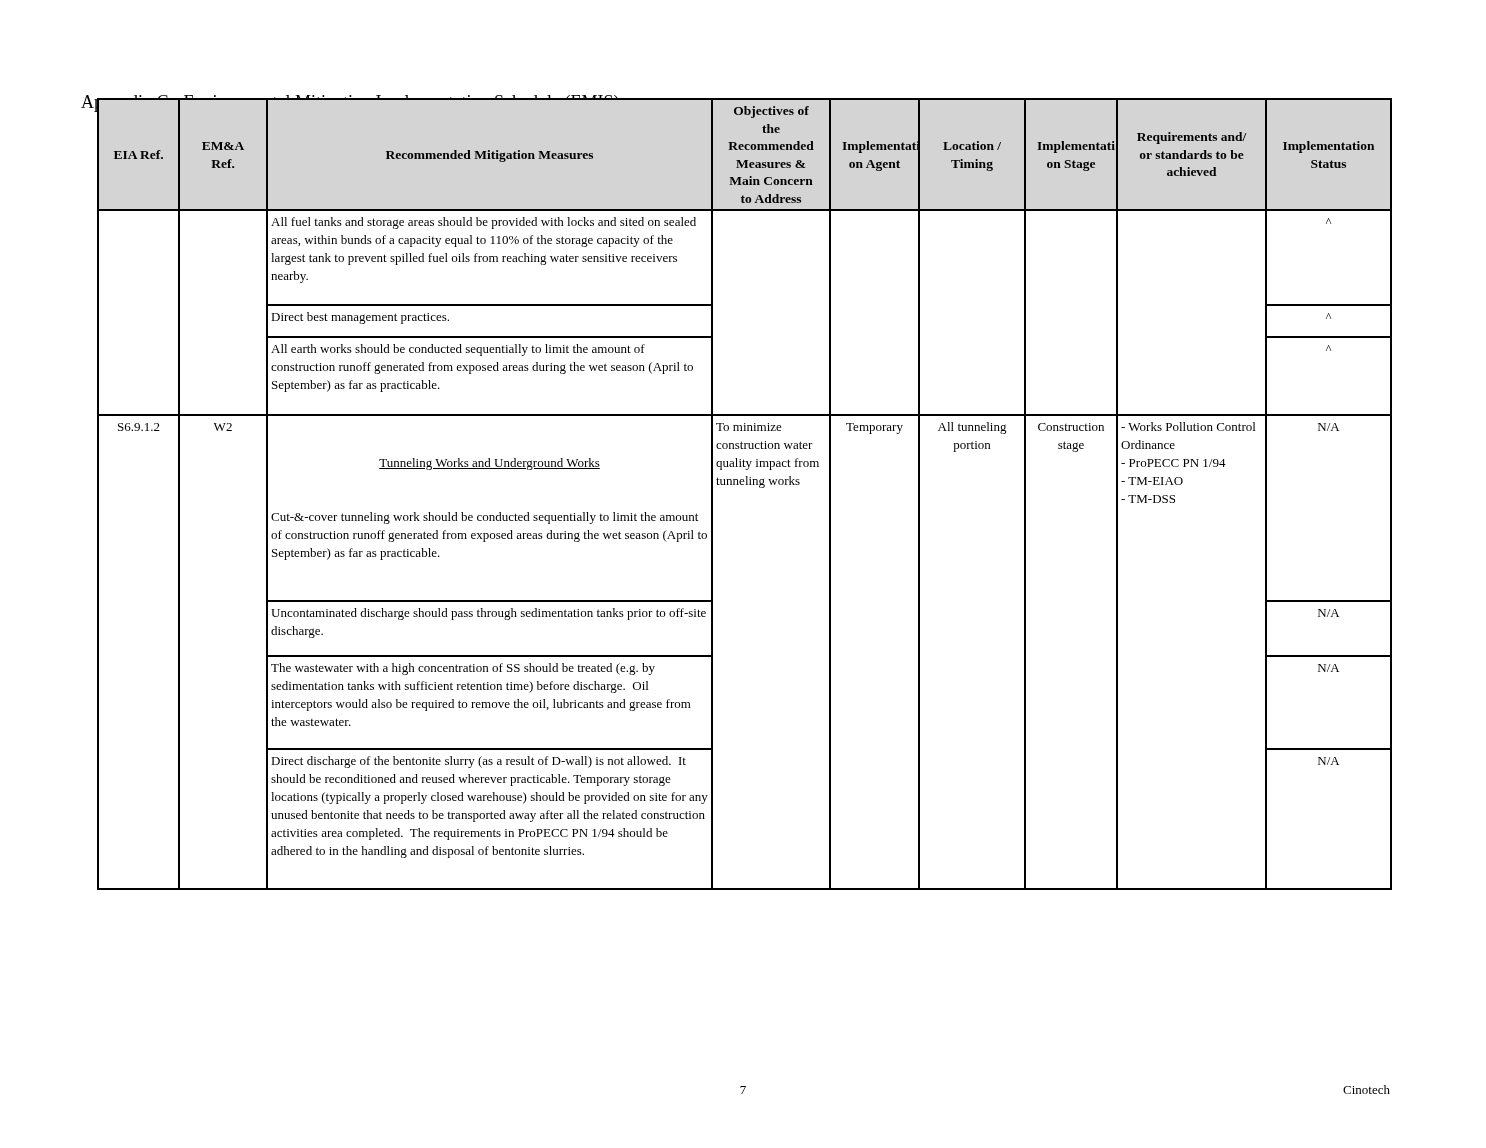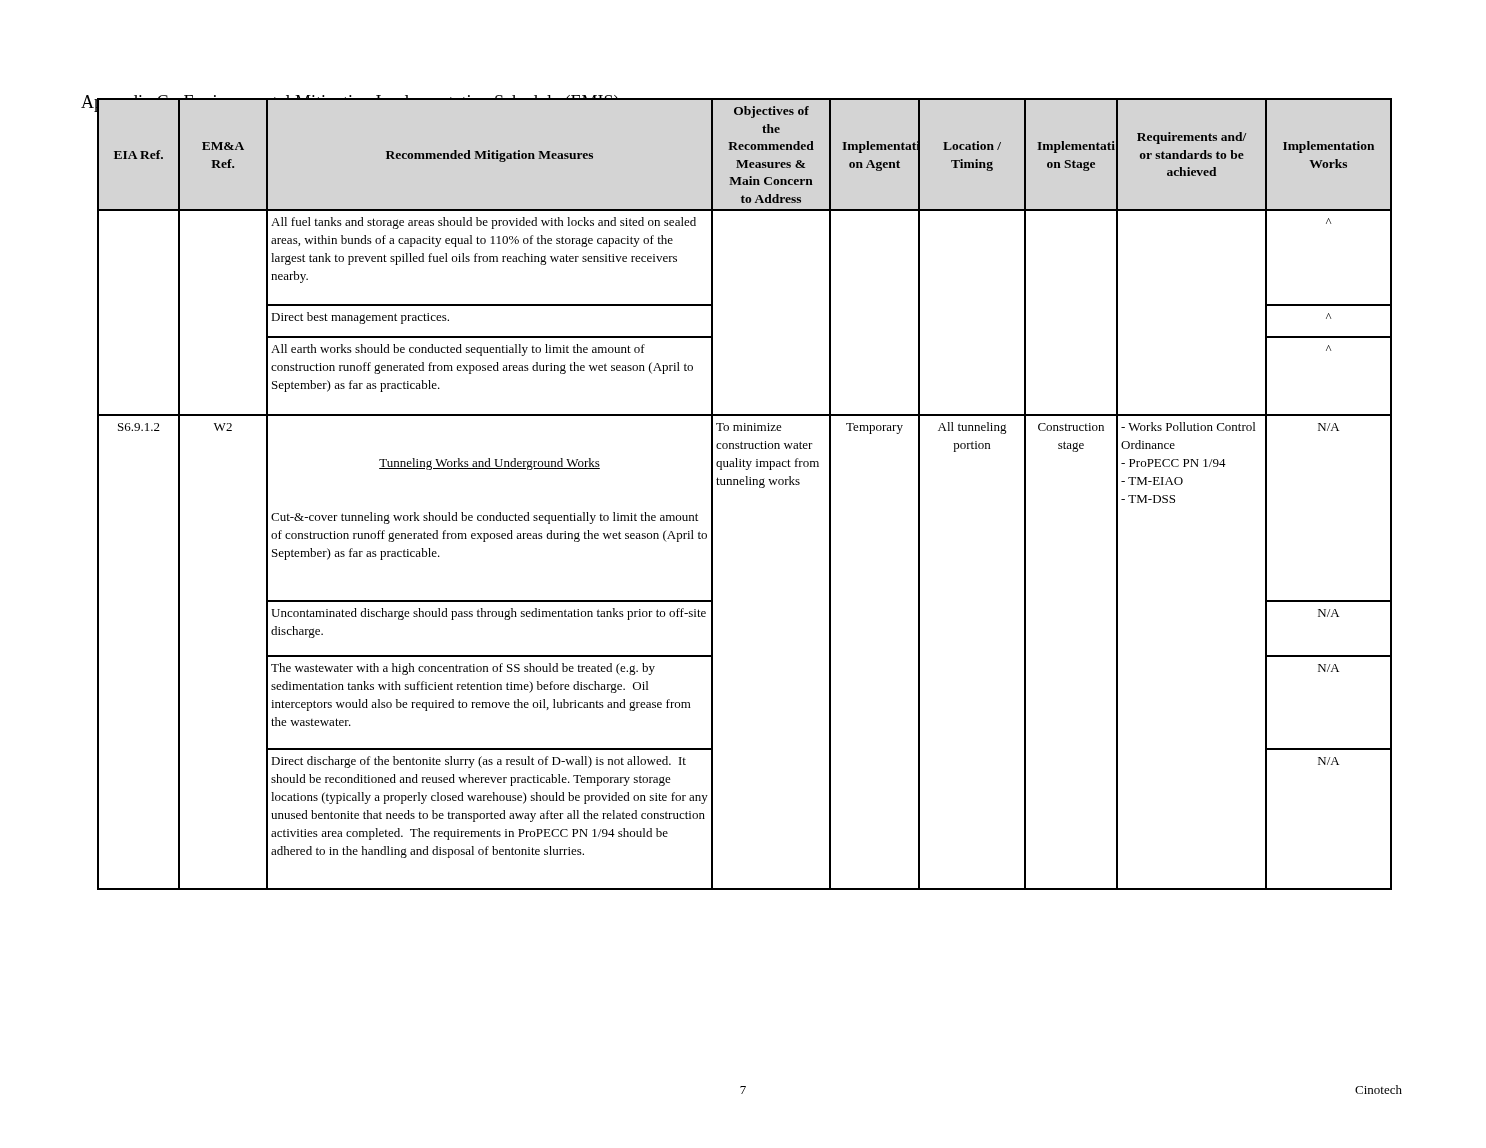--- a/index.html
+++ b/index.html
@@ -59,21 +59,21 @@
   .footer-pagenum {
     position: absolute;
     left: 0;
     top: 1082px;
     width: 1486px;
     text-align: center;
     font-size: 13px;
   }
   .footer-company {
     position: absolute;
-    right: 84px;
+    right: 96px;
     top: 1082px;
     font-size: 13px;
   }
 </style>
 </head>
 <body>
 
 <div class="page">
 
   <div class="doc-header">Appendix C - Environmental Mitigation Implementation Schedule (EMIS)</div>
@@ -98,21 +98,21 @@
       <th>Recommended Mitigation Measures</th>
       <th>Objectives of the Recommended Measures &amp; Main Concern to Address</th>
       <th>Implementati
 on Agent</th>
       <th>Location /
 Timing</th>
       <th>Implementati
 on Stage</th>
       <th>Requirements and/ or standards to be achieved</th>
       <th>Implementation
-Works</th>
+Status</th>
     </tr>
 
     <tr style="height:95px">
       <td class="ref" rowspan="3"></td>
       <td class="ref" rowspan="3"></td>
       <td class="measure">All fuel tanks and storage areas should be provided with locks and sited on sealed areas, within bunds of a capacity equal to 110% of the storage capacity of the largest tank to prevent spilled fuel oils from reaching water sensitive receivers nearby.</td>
       <td class="obj" rowspan="3"></td>
       <td class="cellcenter" rowspan="3"></td>
       <td class="cellcenter" rowspan="3"></td>
       <td class="cellcenter" rowspan="3"></td>

